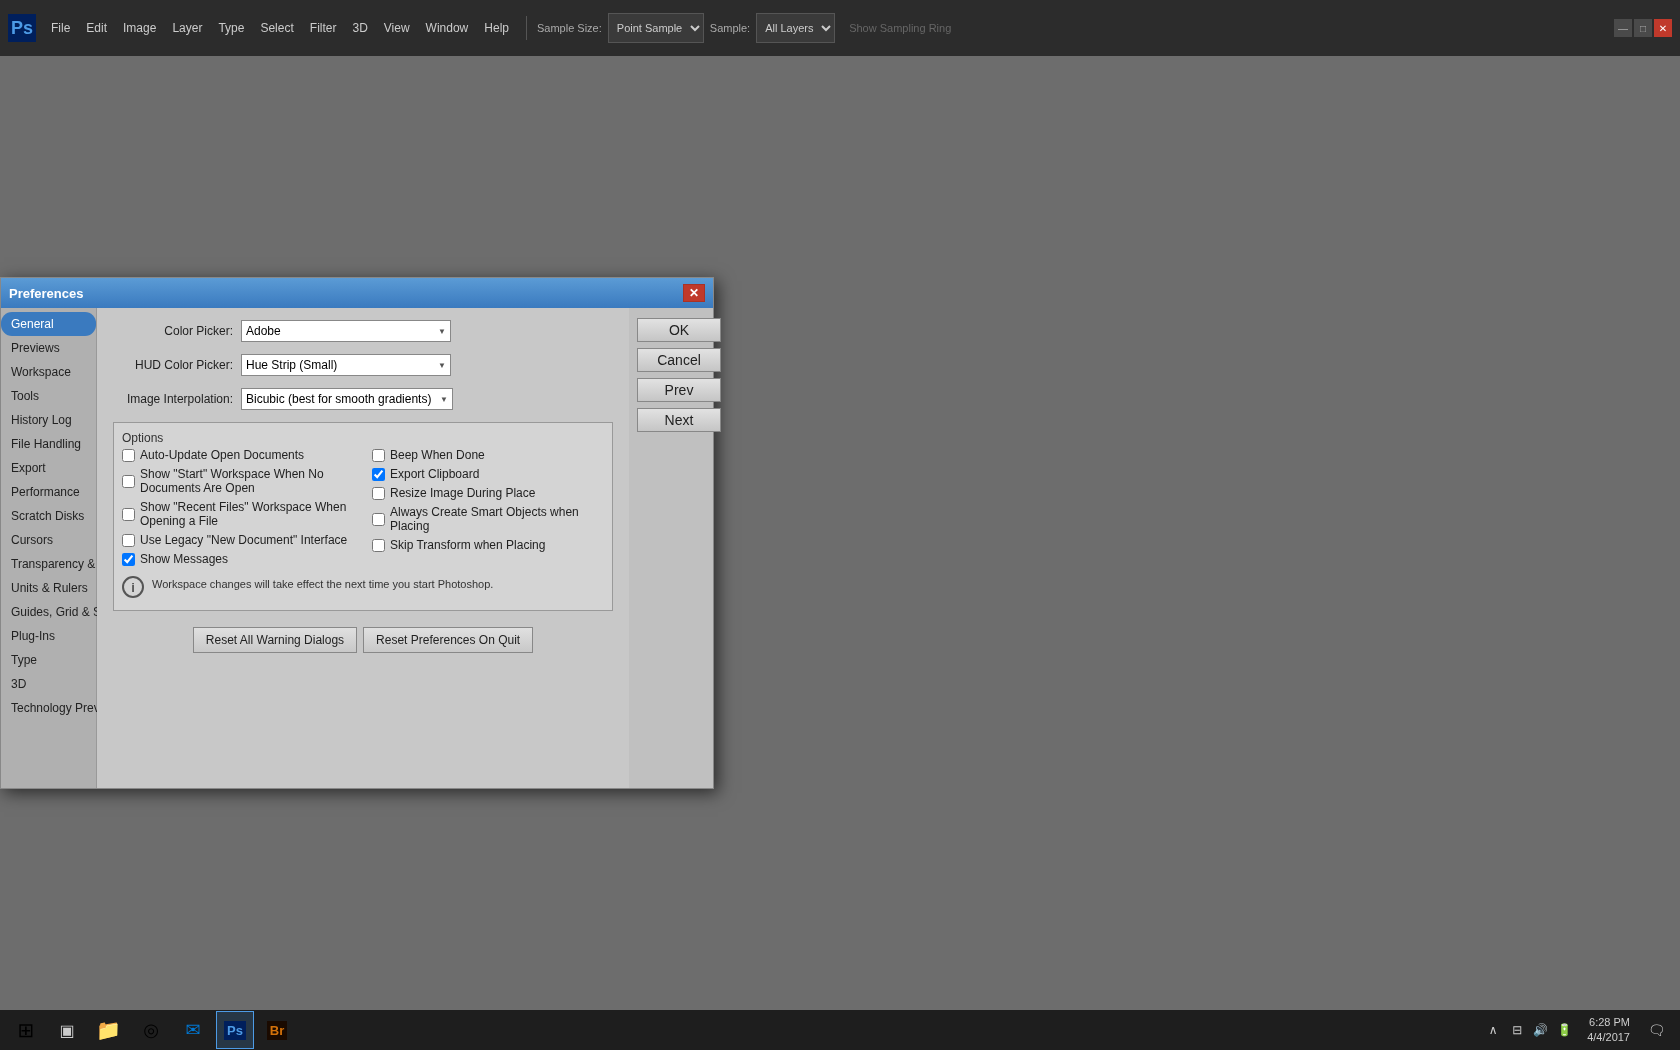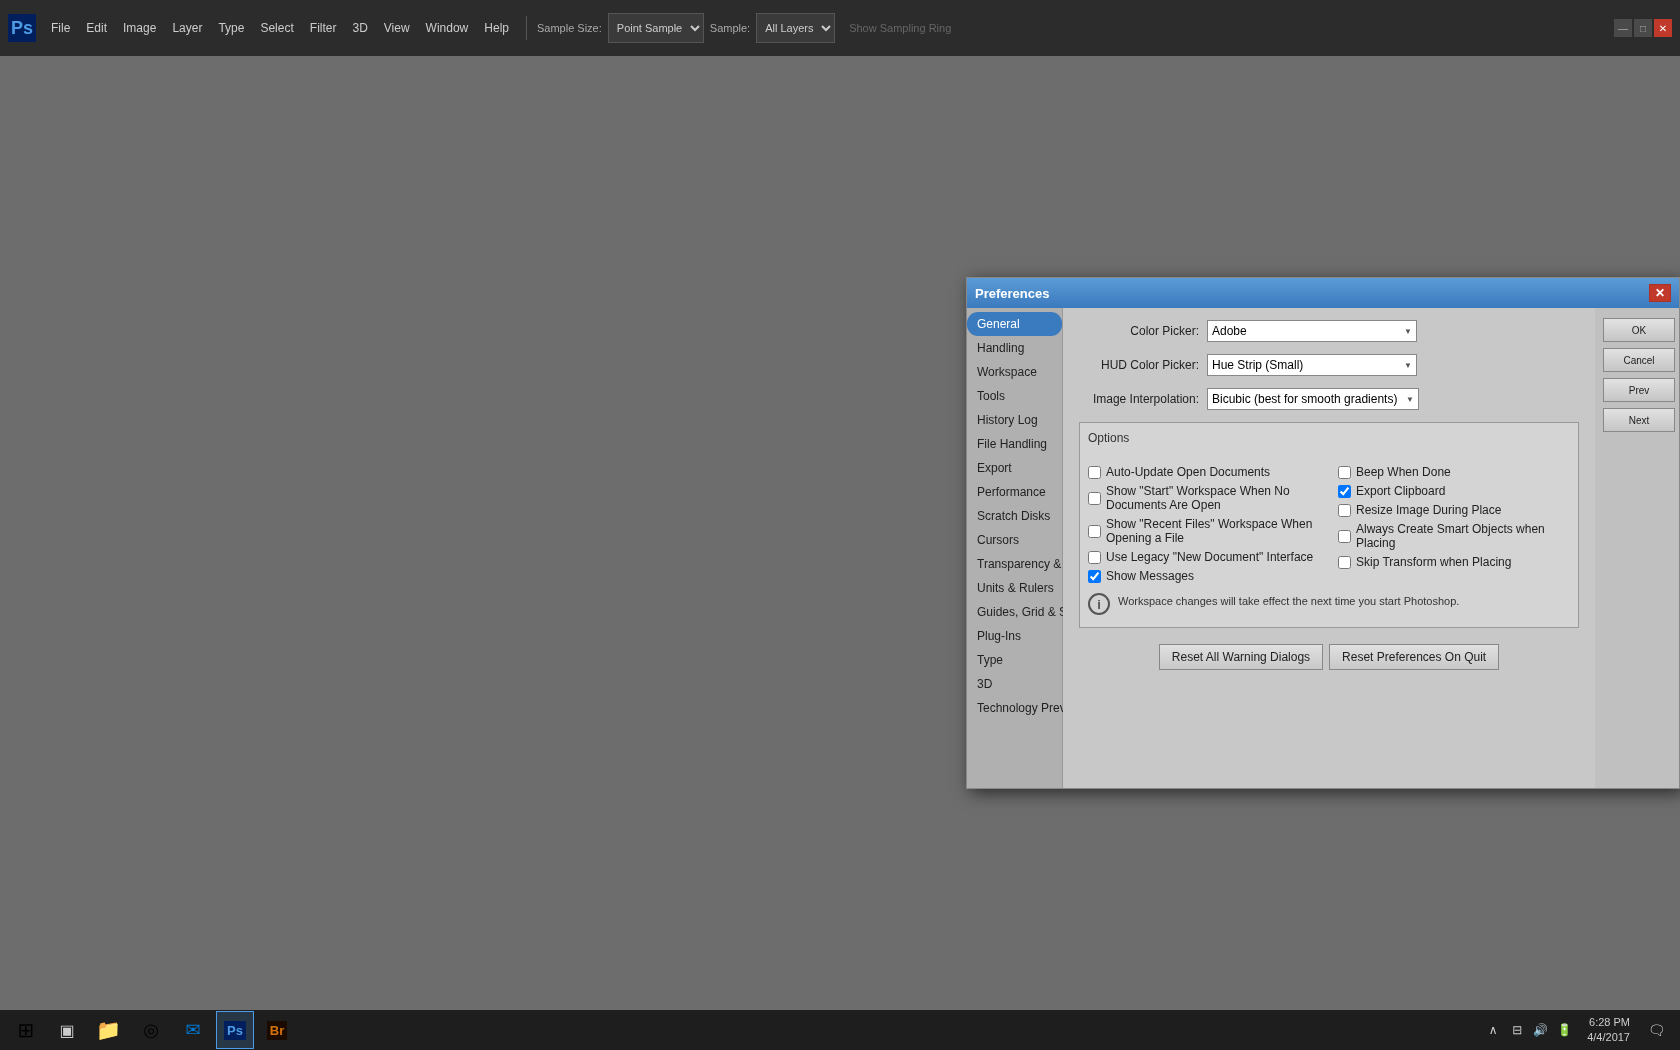--- a/index.html
+++ b/index.html
@@ -106,21 +106,21 @@
       align-items: center;
       justify-content: center;
     }
 
     
     .dialog-overlay {
       position: absolute;
       top: 0; left: 0; right: 0; bottom: 0;
       display: flex;
       align-items: center;
-      justify-content: flex-end;
+      justify-content: flex-start;
     }
     .dialog {
       width: 714px;
       background: #c0c0c0;
       border: 1px solid #888;
       box-shadow: 4px 4px 16px rgba(0,0,0,0.6);
       position: relative;
     }
     .dialog-titlebar {
       background: linear-gradient(to bottom, #5b9bd5, #3a7abf);
@@ -225,21 +225,21 @@
 
     
     .options-box {
       border: 1px solid #999;
       background: #d4d4d4;
       padding: 8px;
     }
     .options-title {
       font-size: 12px;
       color: #333;
-      margin-bottom: 20px;
+      margin-bottom: 3px;
       font-weight: normal;
     }
     .options-grid {
       display: grid;
       grid-template-columns: 1fr 1fr;
       gap: 4px 18px;
     }
     .checkbox-row {
       display: flex;
       align-items: center;
@@ -292,25 +292,25 @@
       border: 1px solid #888;
       font-size: 12px;
       color: #222;
       cursor: pointer;
       padding: 0 12px;
       display: flex;
       align-items: center;
       justify-content: center;
     }
     .action-btn {
-      width: 72px;
+      width: 84px;
       height: 24px;
       background: linear-gradient(to bottom, #e2e2e2, #c5c5c5);
       border: 1px solid #888;
-      font-size: 10px;
+      font-size: 14px;
       color: #222;
       cursor: pointer;
       display: flex;
       align-items: center;
       justify-content: center;
     }
 
     
     .taskbar {
       position: absolute;
@@ -425,21 +425,21 @@
 
       <div class="dialog-titlebar">
         <span class="dialog-title">Preferences</span>
         <div class="dialog-close-btn">✕</div>
       </div>
 
       <div class="dialog-body">
 
         <div class="dialog-sidebar">
           <div class="sidebar-item active">General</div>
-          <div class="sidebar-item">Handling</div>
+          <div class="sidebar-item">Previews</div>
           <div class="sidebar-item">Workspace</div>
           <div class="sidebar-item">Tools</div>
           <div class="sidebar-item">History Log</div>
           <div class="sidebar-item">File Handling</div>
           <div class="sidebar-item">Export</div>
           <div class="sidebar-item">Performance</div>
           <div class="sidebar-item">Scratch Disks</div>
           <div class="sidebar-item">Cursors</div>
           <div class="sidebar-item">Transparency &amp; Gamut</div>
           <div class="sidebar-item">Units &amp; Rulers</div>

